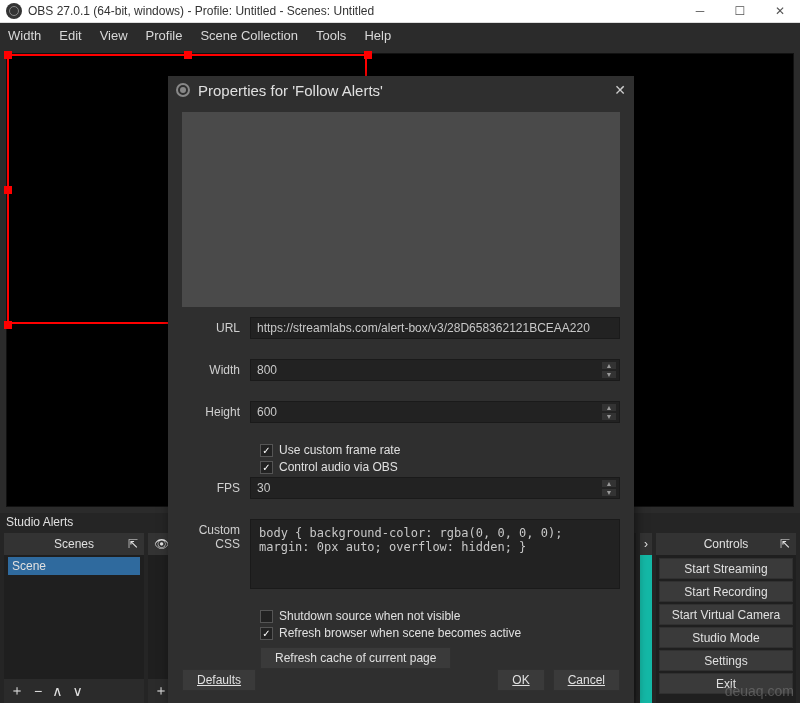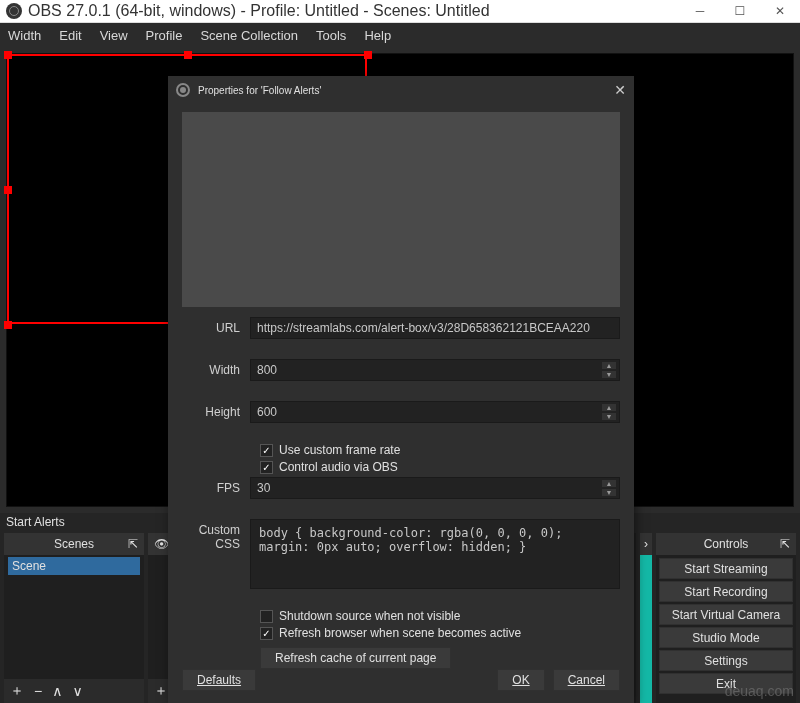--- a/index.html
+++ b/index.html
@@ -1,21 +1,21 @@
 <!DOCTYPE html>
 <html><head>
 <meta charset="utf-8">
 <style>
 * { box-sizing: border-box; margin: 0; padding: 0; font-family: "Segoe UI", Tahoma, sans-serif; }
 body { width: 800px; height: 703px; background: #fff; overflow: hidden; font-size: 12px; color: #e0e0e0; }
 
 .titlebar { height: 23px; background: #fff; display: flex; align-items: center; border-bottom: 1px solid #ddd; }
 .titlebar .icon { width: 16px; height: 16px; margin: 0 6px; background: #333; border-radius: 50%; position: relative; }
 .titlebar .icon::after { content:''; position:absolute; inset:3px; border:1px solid #888; border-radius:50%; }
-.titlebar .title { color: #333; font-size: 16px; flex: 1; }
+.titlebar .title { color: #333; font-size: 12px; flex: 1; }
 .titlebar .wbtns { display: flex; }
 .titlebar .wbtn { width: 40px; height: 23px; display:flex; align-items:center; justify-content:center; color:#555; }
 
 .app { background: #2b2b2b; height: 680px; display:flex; flex-direction:column; }
 .menubar { height: 24px; display:flex; align-items:center; padding: 0 8px; gap: 18px; font-size: 13px; color:#d8d8d8; }
 .menubar span { cursor: default; }
 
 .preview { flex:1; background:#000; position:relative; margin: 6px; border: 1px solid #111; }
 .sel { position:absolute; border:2px solid #f00; }
 .handle { width:8px; height:8px; background:#f00; position:absolute; }
@@ -39,21 +39,21 @@
 .mixer .bar { display:flex; gap:8px; padding:0 8px; align-items:center; justify-content:flex-end; }
 
 .status { height:22px; background:#333; display:flex; align-items:center; justify-content:flex-end; gap:16px; padding:0 10px; font-size:11px; }
 
 
 .overlay { position:absolute; inset:0; }
 .dialog { position:absolute; left:168px; top:76px; width:466px; background:#2f2f2f; box-shadow: 2px 2px 10px rgba(0,0,0,.5); }
 .dialog-title { height:28px; background:#2f2f2f; display:flex; align-items:center; padding:0 8px; }
 .dialog-title .dicon { width:14px; height:14px; border:2px solid #888; border-radius:50%; margin-right:8px; position:relative; }
 .dialog-title .dicon::after{content:'';position:absolute;inset:2px;background:#888;border-radius:50%;}
-.dialog-title .dtitle { flex:1; font-size:10px; }
+.dialog-title .dtitle { flex:1; font-size:15px; }
 .dialog-title .close { font-size:14px; color:#ccc; }
 .dialog-body { padding:8px 14px 12px; }
 .dlg-preview { height:195px; background:#4a4a4a; margin-bottom:10px; }
 .form-row { display:flex; align-items:center; margin-bottom:20px; }
 .form-row .lbl { width:68px; text-align:right; padding-right:10px; font-size:12px; color:#d0d0d0; }
 .form-row .fld { flex:1; height:22px; background:#222; border:1px solid #1a1a1a; color:#c8c8c8; padding:0 6px; font-size:12px; display:flex; align-items:center; }
 .form-row .fld.num { justify-content:space-between; padding-right:2px; }
 .spin { width:16px; display:flex; flex-direction:column; }
 .spin div { height:9px; background:#333; border:1px solid #222; font-size:7px; display:flex; align-items:center; justify-content:center; color:#999; }
 .chk-row { display:flex; align-items:center; margin:3px 0 3px 78px; gap:6px; font-size:12px; }
@@ -93,21 +93,21 @@
 
   <div class="preview">
     <div class="sel" style="left:0;top:0;width:360px;height:270px"></div>
     <div class="handle" style="left:-3px;top:-3px"></div>
     <div class="handle" style="left:177px;top:-3px"></div>
     <div class="handle" style="left:357px;top:-3px"></div>
     <div class="handle" style="left:-3px;top:132px"></div>
     <div class="handle" style="left:-3px;top:267px"></div>
   </div>
 
-  <div style="height:20px;background:#252525;padding:2px 6px;font-size:12px">Start Alerts</div>
+  <div style="height:20px;background:#252525;padding:2px 6px;font-size:12px">Studio Alerts</div>
 
   <div class="panels">
 
     <div class="panel" style="width:140px">
       <div class="panel-hdr">
         <span>Scenes</span>
         <span class="pop">⇱</span>
       </div>
       <div class="panel-body">
         <div style="background:#2f6a9e;padding:2px 4px">Scene</div>

